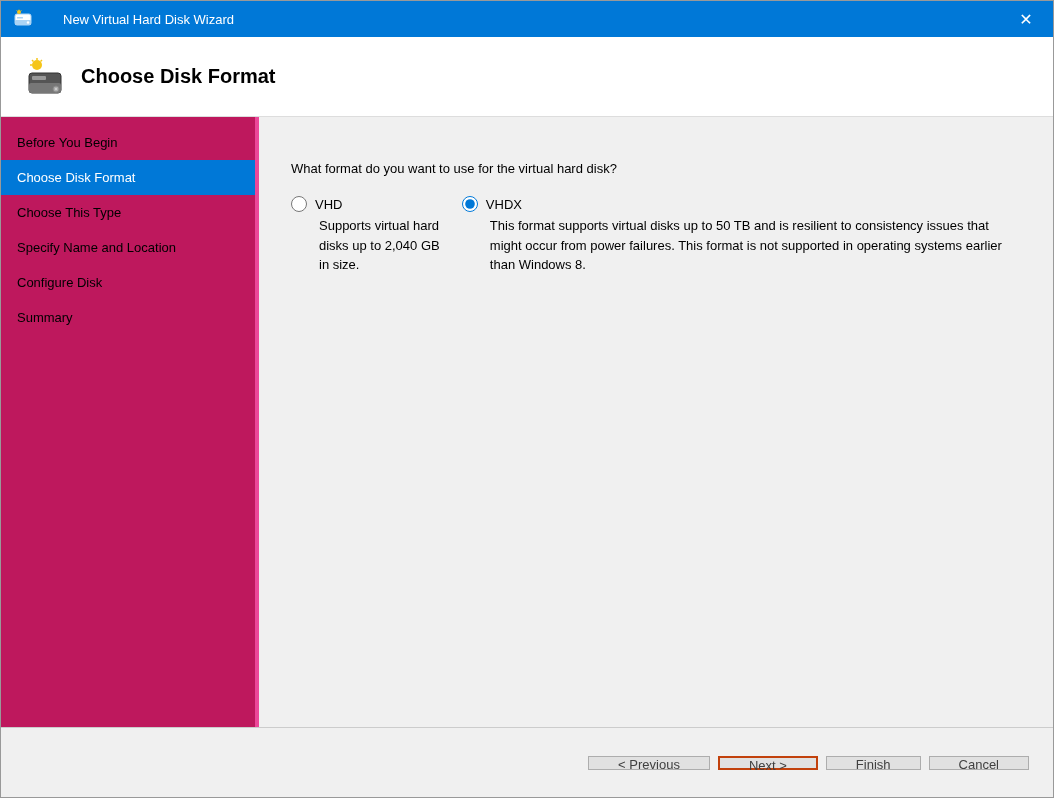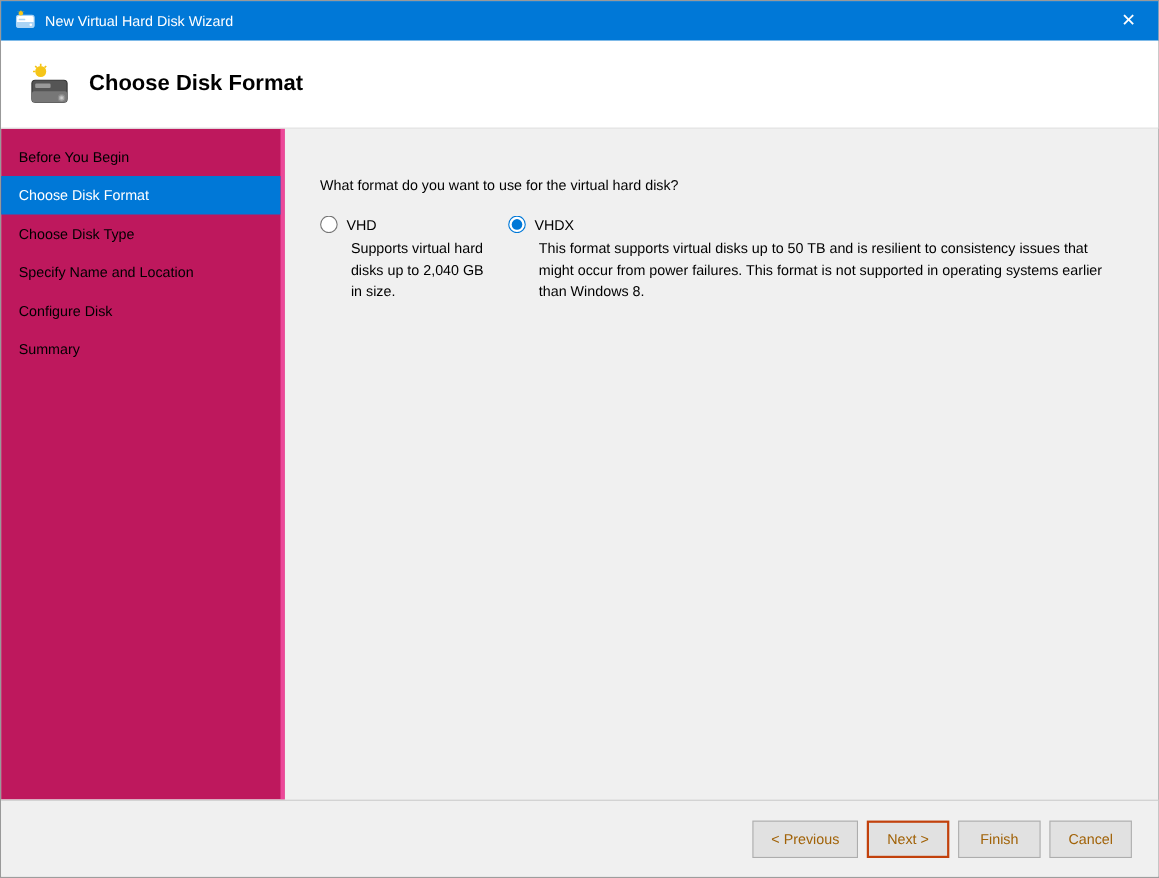--- a/index.html
+++ b/index.html
@@ -24,20 +24,21 @@
     }
     .title-bar {
       background: #0078d7;
       color: white;
       height: 36px;
       display: flex;
       align-items: center;
       padding: 0 12px;
       flex-shrink: 0;
       user-select: none;
+      gap: 22px;
     }
     .title-bar-icon {
       width: 20px;
       height: 20px;
       margin-right: 8px;
       flex-shrink: 0;
     }
     .title-bar-text {
       flex: 1;
       font-size: 13px;
@@ -154,29 +155,29 @@
       height: 70px;
       border-top: 1px solid #ccc;
       display: flex;
       align-items: center;
       justify-content: flex-end;
       padding: 0 24px;
       gap: 8px;
       flex-shrink: 0;
     }
     .btn {
-      height: 34px;
+      height: 14px;
       min-width: 75px;
-      padding: 0 16px;
+      padding: 0 29px;
       font-size: 13px;
       font-family: 'Segoe UI', Tahoma, Geneva, Verdana, sans-serif;
       cursor: pointer;
       border: 1px solid #adadad;
       background: #e1e1e1;
-      color: #a16207;
+      color: #404040;
     }
     .btn.primary {
       border: 2px solid #c2410c;
       background: #e1e1e1;
     }
   </style>
 </head>
 <body>
 
 <div class="window">
@@ -221,21 +222,21 @@
     </div>
     <span class="header-title">Choose Disk Format</span>
   </div>
 
   <div class="content-area">
 
     <div class="sidebar">
 
     <div class="sidebar-item">Before You Begin</div>
         <div class="sidebar-item active">Choose Disk Format</div>
-        <div class="sidebar-item">Choose Disk Type</div>
+        <div class="sidebar-item">Choose This Type</div>
         <div class="sidebar-item">Specify Name and Location</div>
         <div class="sidebar-item">Configure Disk</div>
         <div class="sidebar-item">Summary</div>
       </div>
 
     <div class="main-content">
       <div class="question-text">What format do you want to use for the virtual hard disk?</div>
       <div class="radio-group">
 
       <div class="radio-option">

